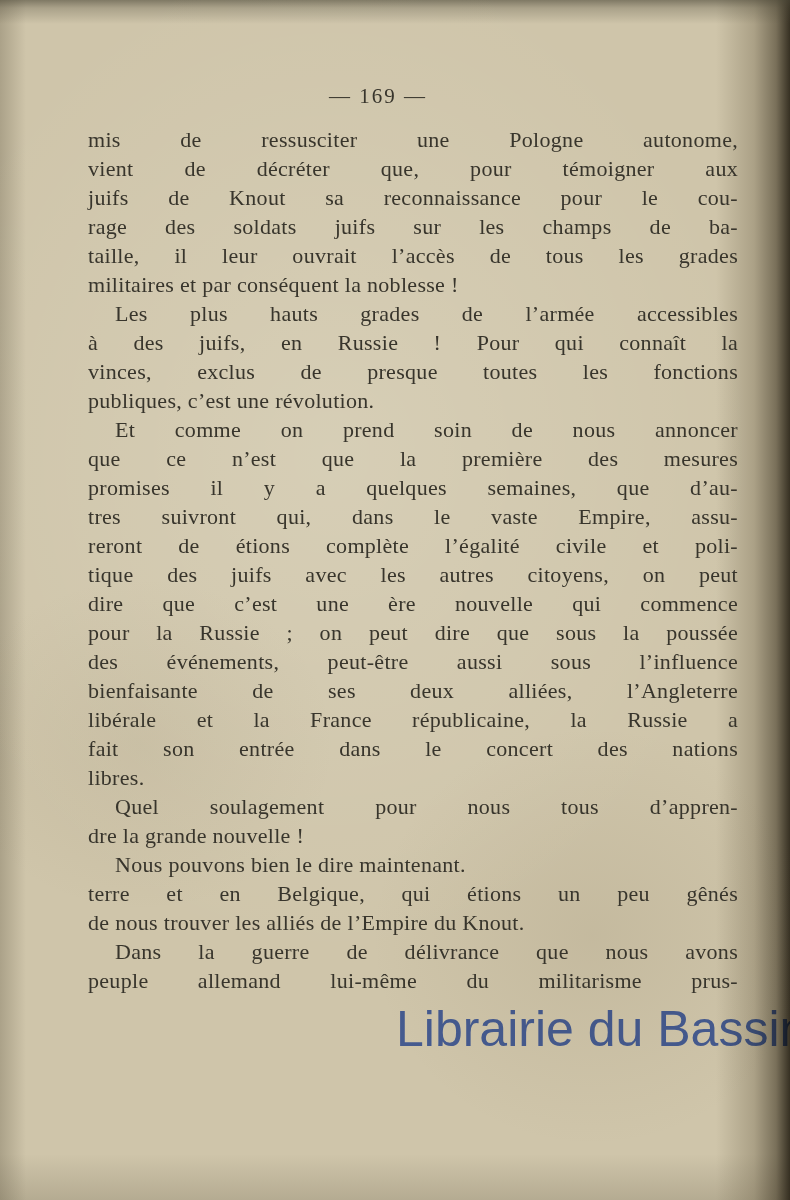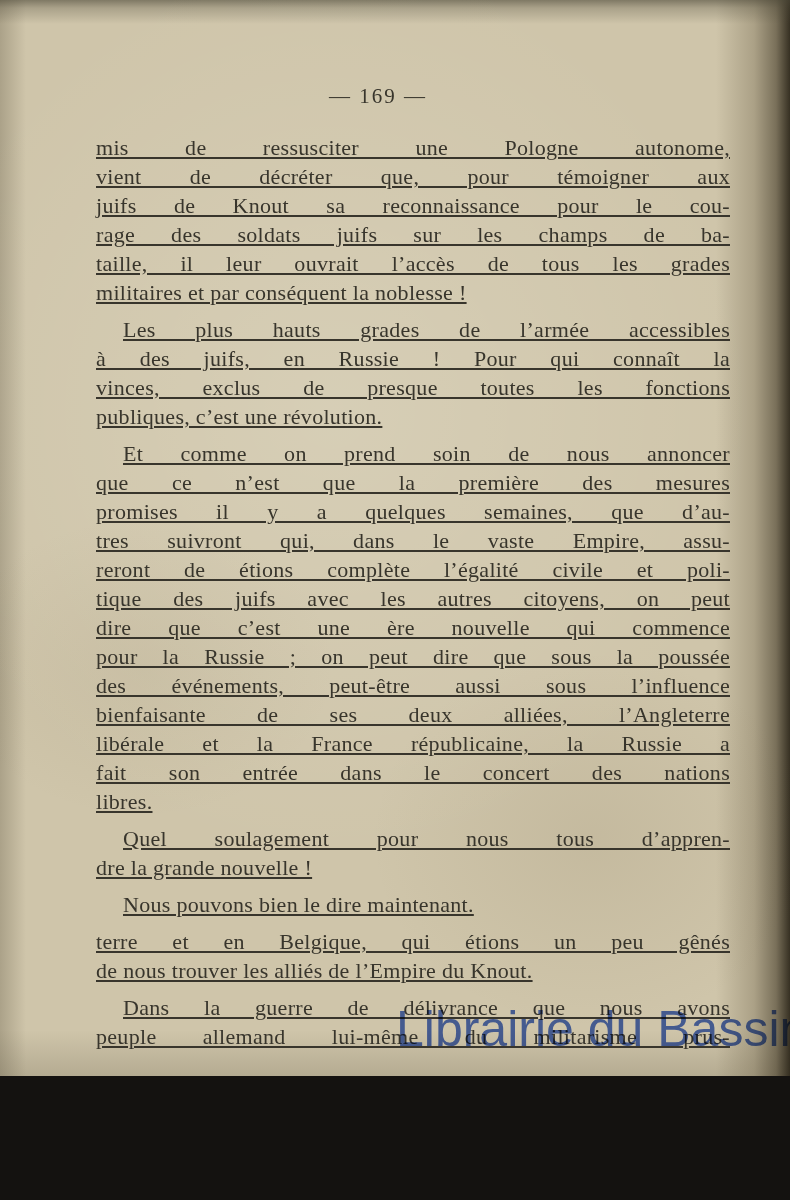--- a/index.html
+++ b/index.html
@@ -3,21 +3,21 @@
 <meta charset="utf-8">
 <style>
   html, body {
     margin: 0;
     padding: 0;
     background: #141210;
   }
   .photo {
     position: relative;
     width: 790px;
-    height: 1076px;
+    height: 1200px;
     overflow: hidden;
     background-color: var(--paper, #cfc5aa);
     background-image:
       radial-gradient(90% 70% at 42% 38%, rgba(255,255,245,0.16) 0%, rgba(255,255,245,0) 60%),
       radial-gradient(40% 25% at 75% 78%, rgba(120,105,75,0.12), rgba(120,105,75,0) 70%),
       radial-gradient(35% 20% at 18% 62%, rgba(120,105,75,0.09), rgba(120,105,75,0) 70%),
       linear-gradient(180deg, rgba(74,70,54,0.60) 0px, rgba(74,70,54,0.28) 8px, rgba(74,70,54,0) 24px),
       linear-gradient(270deg, rgba(38,32,20,0.90) 0px, rgba(64,55,36,0.60) 14px, rgba(104,93,68,0.35) 36px, rgba(104,93,68,0) 74px),
       linear-gradient(90deg, rgba(88,80,60,0.30) 0px, rgba(88,80,60,0) 26px),
       linear-gradient(0deg, rgba(88,80,60,0.22) 0px, rgba(88,80,60,0) 46px);
@@ -35,21 +35,21 @@
   }
   .text-block {
     position: absolute;
     left: 88px;
     top: 125px;
     width: 650px;
     font-size: 22px;
     line-height: 29px;
     letter-spacing: 0.3px;
   }
-  .para { margin: 8px; text-decoration: underline; }
+  .para { margin: 0; }
   .line {
     text-align: justify;
     text-align-last: justify;
     text-justify: inter-word;
   }
   .line.last { text-align-last: left; }
   .line.first { text-indent: 27px; }
   .watermark {
     position: absolute;
     left: 396px;

